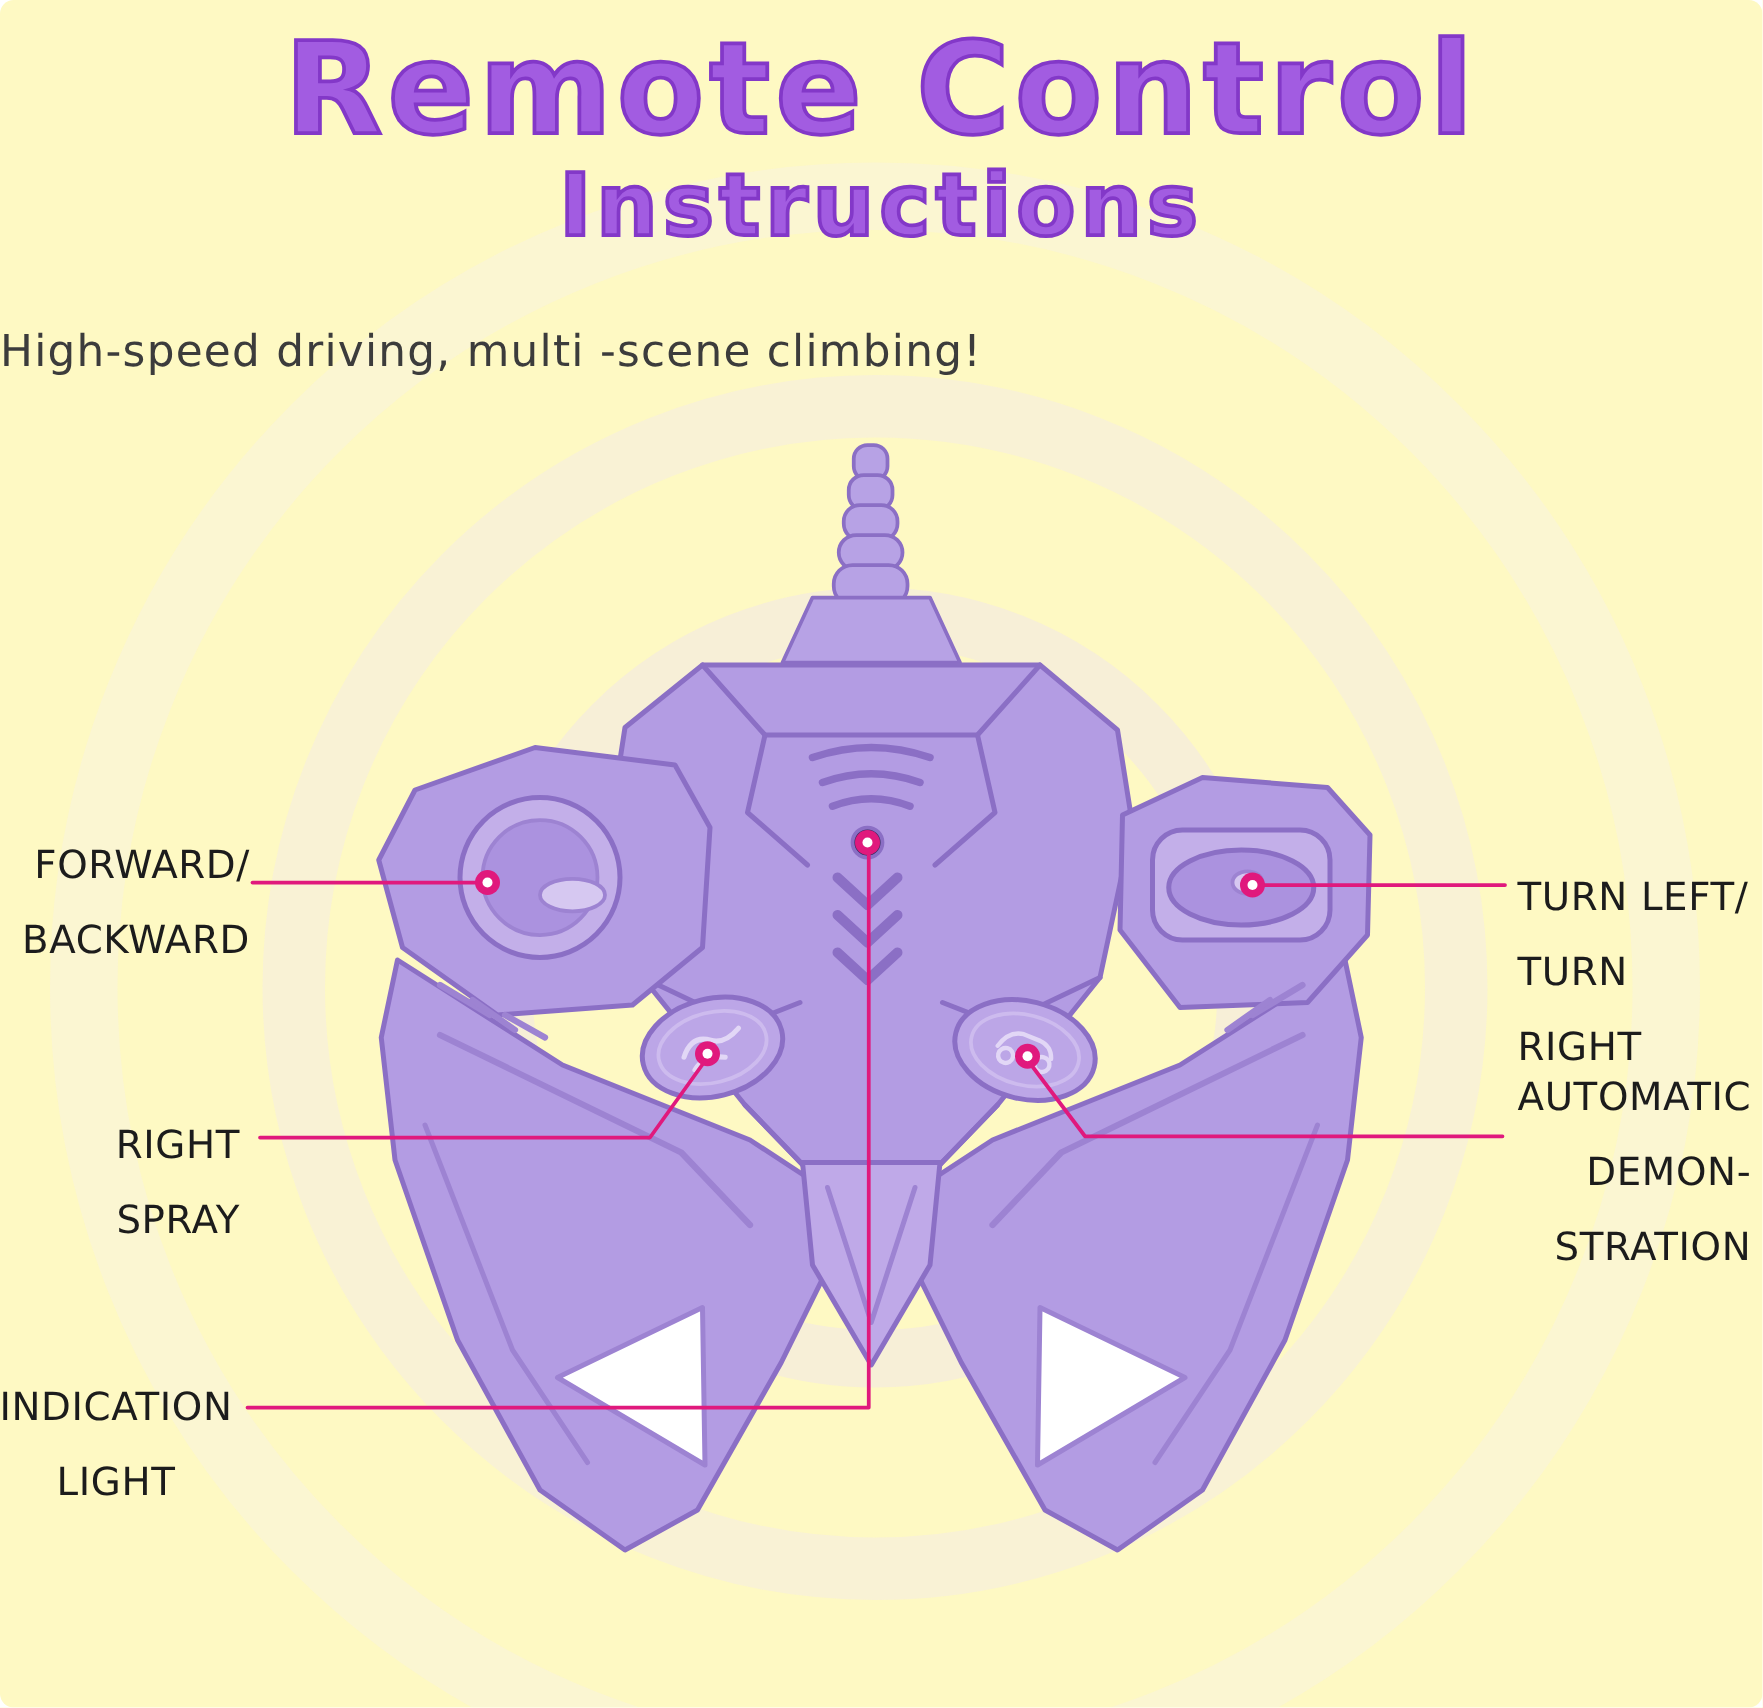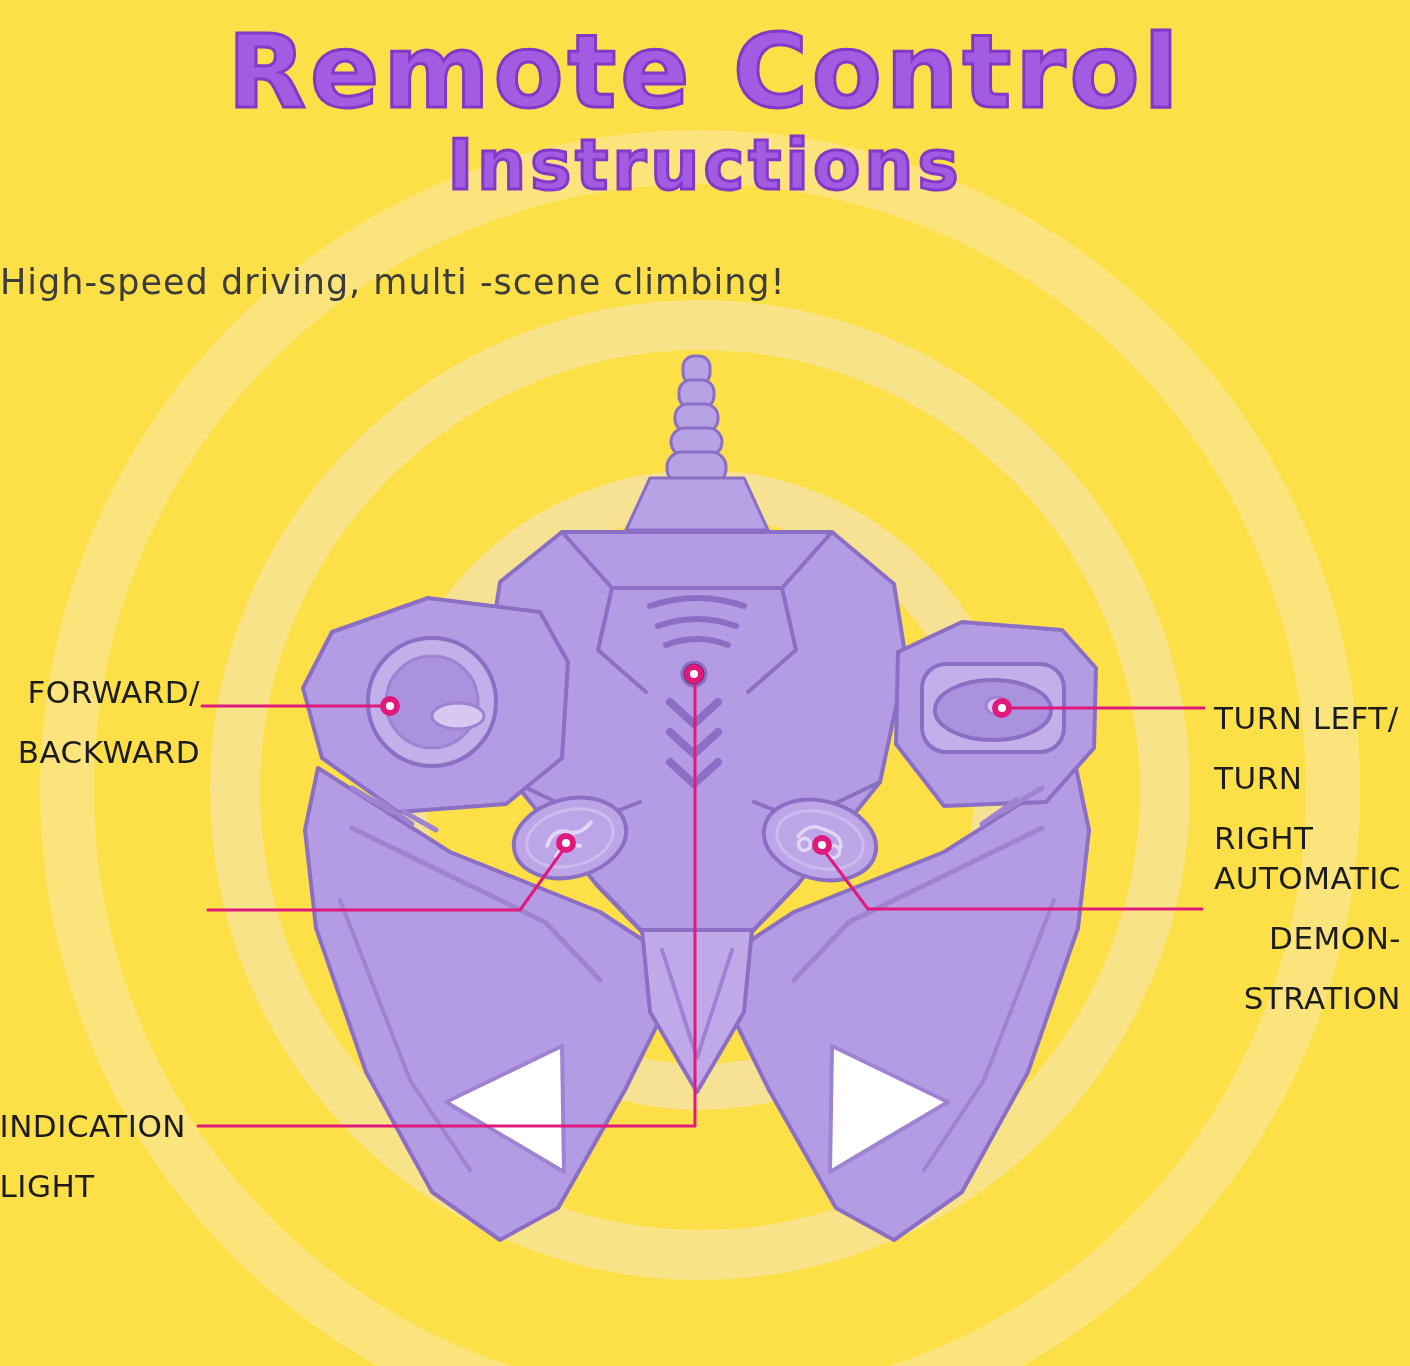--- a/index.html
+++ b/index.html
@@ -1,23 +1,24 @@
 <!DOCTYPE html>
 <html><head>
 <meta charset="utf-8">
 <style>
   * { box-sizing: border-box; }
   html, body { margin: 0; padding: 0; background: #ffffff; }
   .canvas {
     position: relative;
     width: 1410px;
     height: 1366px;
-    background: #fde047;
+    background: #fef9c3;
     overflow: hidden;
     font-family: "DejaVu Sans", "Liberation Sans", sans-serif;
+    border-radius: 11px;
   }
   .ring { position: absolute; border-radius: 50%; pointer-events: none; }
   .ring1 { width: 640px;  height: 640px;  left: 380px; top: 470px; border: 46px solid rgba(240,226,240,0.45); }
   .ring2 { width: 980px;  height: 980px;  left: 210px; top: 300px; border: 50px solid rgba(243,232,243,0.38); }
   .ring3 { width: 1320px; height: 1320px; left: 40px;  top: 130px; border: 54px solid rgba(246,237,246,0.30); }
 
   .title {
     position: absolute;
     top: 16px; left: 0; right: 0;
     margin: 0;
@@ -50,21 +51,21 @@
     font-size: 31px;
     line-height: 60px;
     color: #1c1c1c;
     white-space: pre-line;
     letter-spacing: 0.5px;
   }
   .lbl-fb    { right: 1210px; top: 662px;  text-align: right; }
   .lbl-turn  { left: 1214px;  top: 688px;  text-align: left;  }
   .lbl-spray { right: 1218px; top: 886px;  text-align: right; }
   .lbl-auto  { left: 1214px;  top: 848px;  text-align: right;  }
-  .lbl-light { right: 1224px; top: 1096px; text-align: left; }
+  .lbl-light { right: 1224px; top: 1096px; text-align: center; }
 </style>
 </head>
 <body>
 
 <div class="canvas">
 
   <div class="ring ring1"></div>
   <div class="ring ring2"></div>
   <div class="ring ring3"></div>
 
@@ -211,19 +212,21 @@
             <circle cx="694" cy="674" r="4" fill="#ffffff"></circle>
         </g>
       </g>
     </g>
   </svg>
 
   <div class="callout-label lbl-fb">FORWARD/
 BACKWARD</div>
   <div class="callout-label lbl-turn">TURN LEFT/
 TURN RIGHT</div>
+  <div class="callout-label lbl-spray">RIGHT
+SPRAY</div>
   <div class="callout-label lbl-auto">AUTOMATIC
 DEMON-
 STRATION</div>
   <div class="callout-label lbl-light">INDICATION
 LIGHT</div>
 
 </div>
 
 </body></html>

